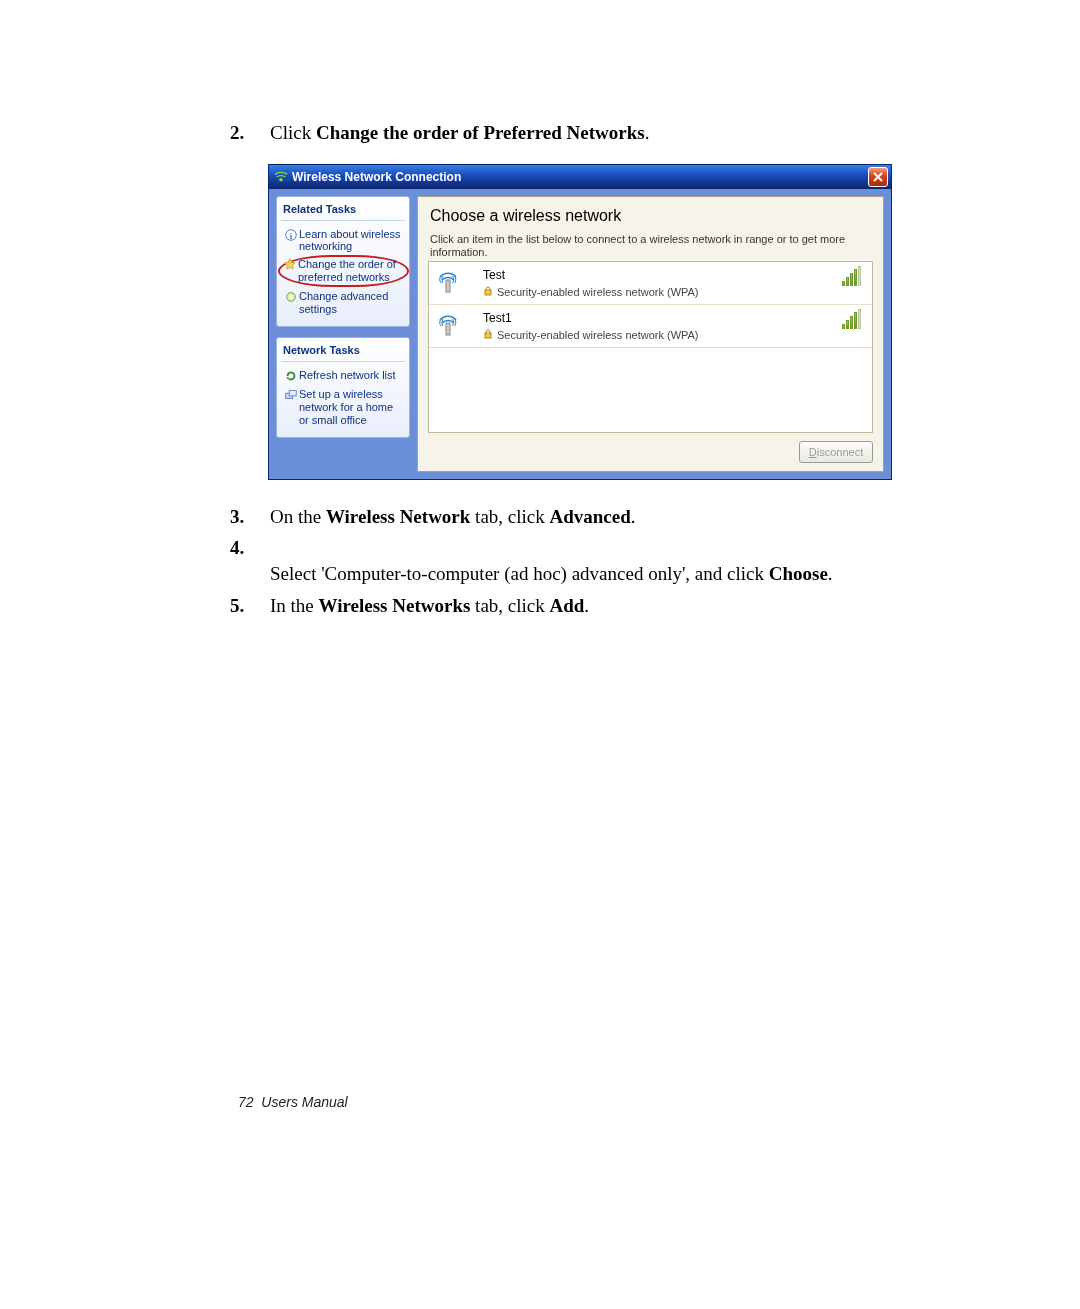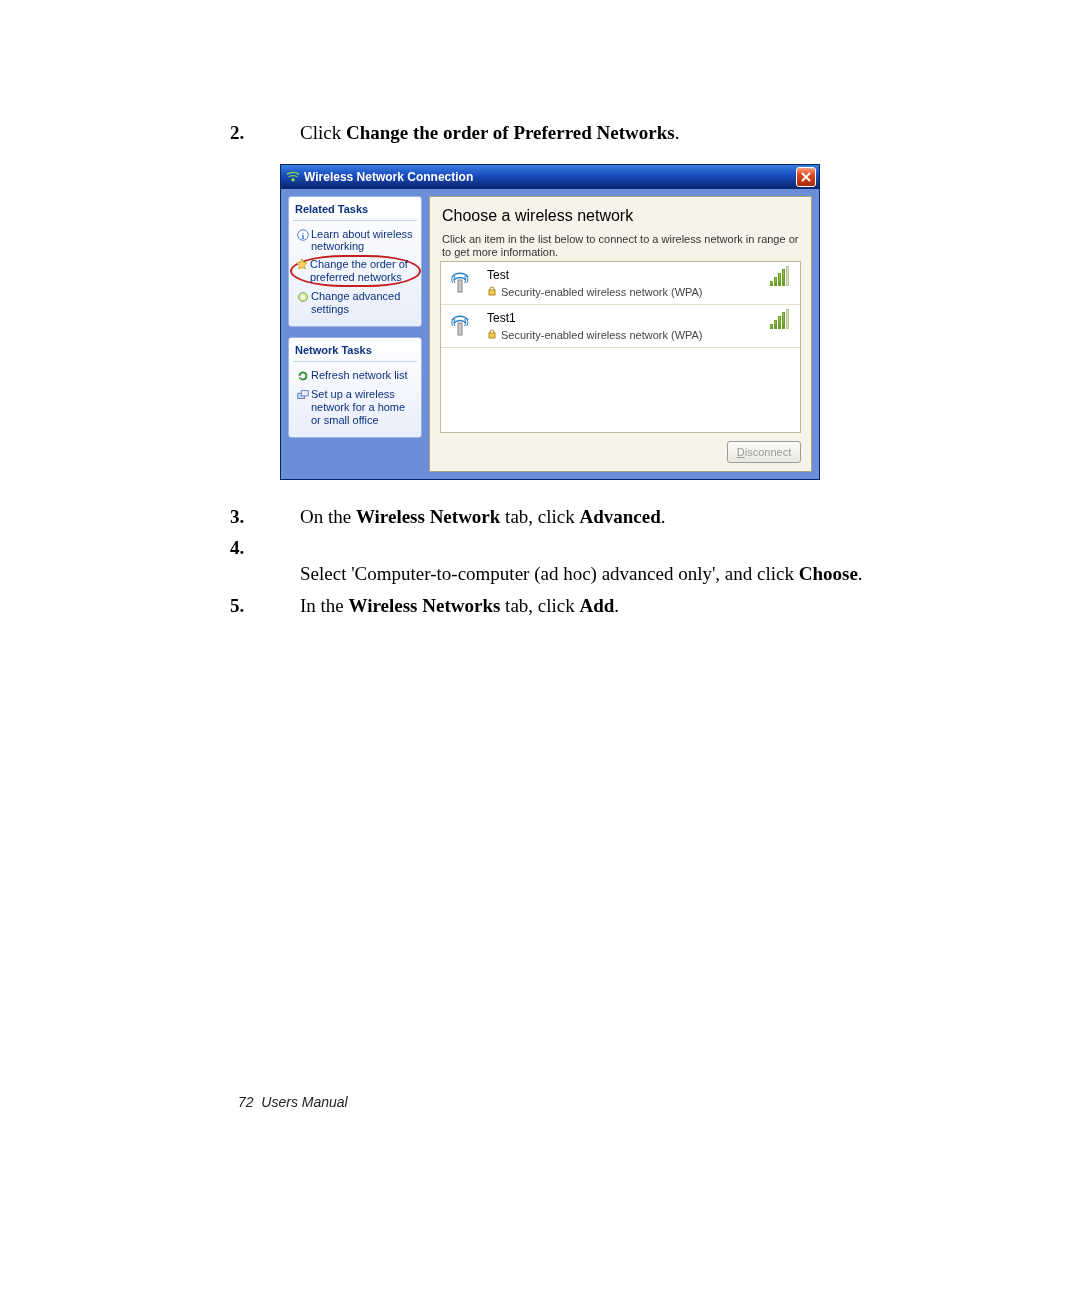--- a/index.html
+++ b/index.html
@@ -20,35 +20,34 @@
     display: flex;
     margin-bottom: 6px;
     font-size: 19px;
     line-height: 1.35;
   }
   .step-num {
     font-weight: bold;
     width: 40px;
     flex-shrink: 0;
   }
-  .step-text { flex: 1; margin-left: 30px; }
+  .step-text { flex: 1; }
   .b { font-weight: bold; }
 
   
   .dialog-wrap {
     margin: 18px 0 24px 38px;
     width: 524px;
   }
   .dialog {
-    width: 540px;
+    width: 624px;
     font-family: Tahoma, Arial, sans-serif;
     font-size: 11px;
     border: 1px solid #0a246a;
     background: #ece9d8;
-    margin-left: 12px;
   }
   .titlebar {
     height: 24px;
     background: linear-gradient(#3a80e0, #1b4fc3 40%, #0a246a);
     display: flex;
     align-items: center;
     padding: 0 3px 0 5px;
     color: #fff;
     font-weight: bold;
   }
@@ -131,21 +130,21 @@
     background: #fff;
     border: 1px solid #bdb99f;
     margin: 0 10px;
     flex: 1;
     overflow: hidden;
   }
   .net-item {
     display: flex;
     border-bottom: 1px solid #e4e0c9;
     padding: 6px 8px;
-    gap: 16px;
+    gap: 24px;
     align-items: flex-start;
   }
   .net-item .wifi-icon {
     width: 22px; height: 28px; flex-shrink:0;
     display:flex; align-items:center; justify-content:center;
     color:#2a82c9;
   }
   .net-mid { flex:1; }
   .net-name { font-size: 12px; font-family: Arial,sans-serif; margin-bottom:4px; }
   .net-sec { font-size: 11px; color:#444; display:flex; align-items:flex-start; gap:4px; }

